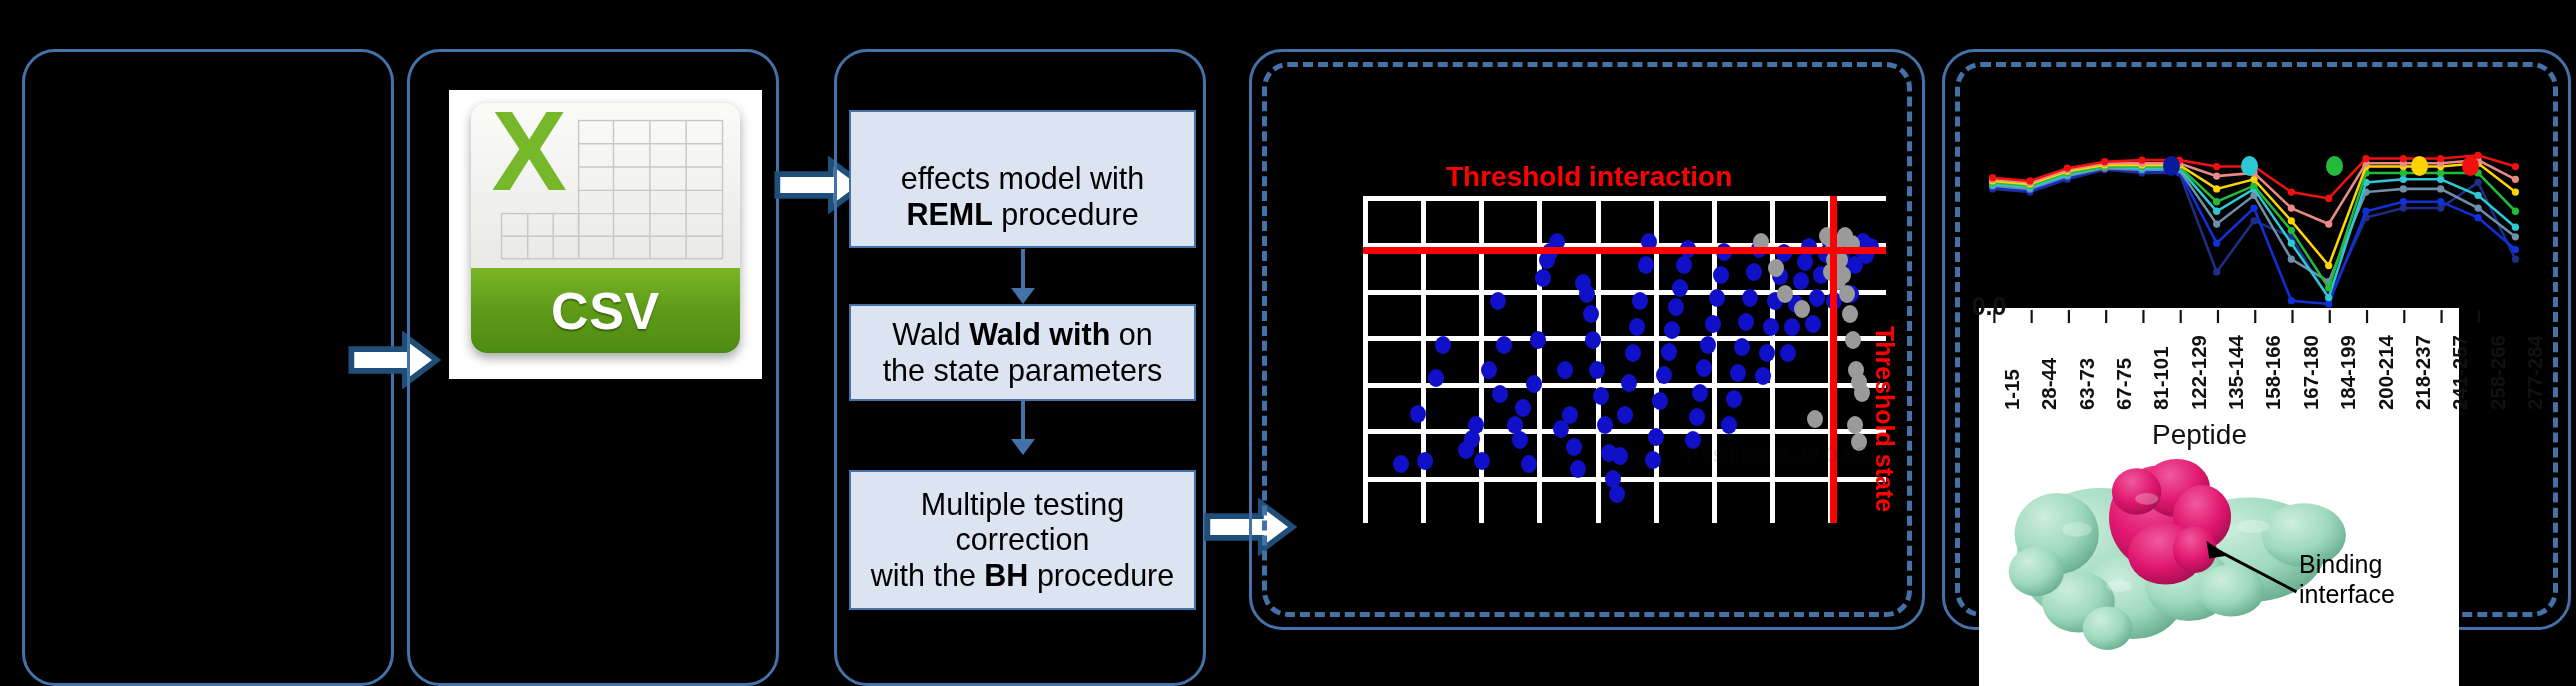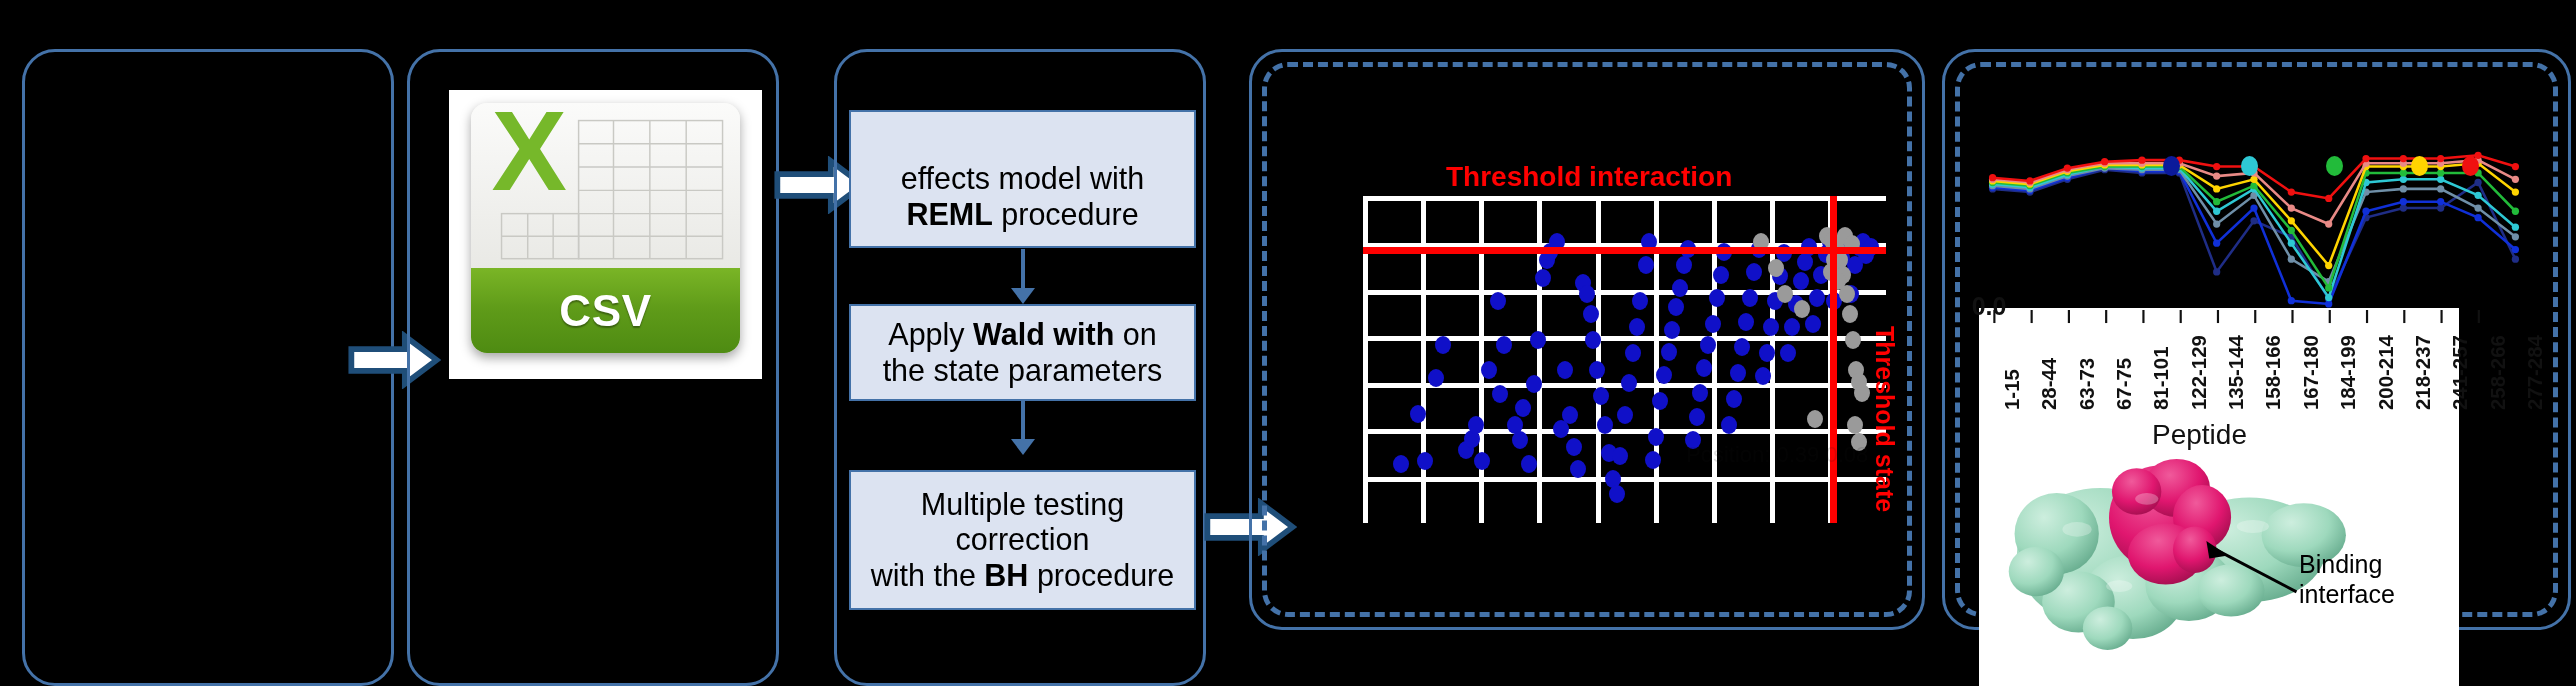--- a/index.html
+++ b/index.html
@@ -93,21 +93,21 @@
           <line x1="296" y1="24" x2="296" y2="214"></line>
           <rect x="42" y="152" width="106" height="62"></rect>
           <line x1="42" y1="183" x2="148" y2="183"></line>
           <line x1="78" y1="152" x2="78" y2="214"></line>
           <line x1="113" y1="152" x2="113" y2="214"></line>
         </g>
       </svg>
       <div class="csv-x" style="left:20.4px;top:4.4px;font-size:113px;">X</div>
     </div>
     <div class="csv-band">
-      <span style="font-size:44px;">CSV</span>
+      <span style="font-size:52px;">CSV</span>
     </div>
   </div>
 </div>
 
 <div class="blockarrow" style="left:773px;top:156px;width:94px;height:58px;">
   <svg viewBox="0 0 130 80" width="94" height="58">
     <path d="M6 25 L80 25 L80 7 L124 40 L80 73 L80 55 L6 55 Z" fill="#ffffff" stroke="#1f4e79" stroke-width="8" stroke-linejoin="miter"></path>
   </svg>
 </div>
 
@@ -119,21 +119,21 @@
     <span>effects model with</span><br>
     <b>REML</b><span> procedure</span>
   </div>
 </div>
 
 <div class="vconn" style="left:1021px;top:249px;height:47px;"></div>
 <div class="vhead" style="left:1011px;top:288px;"></div>
 
 <div class="procbox" style="left:849px;top:304px;width:347px;height:97px;font-size:30.5px;">
   <div class="txt">
-    <span>Apply </span><b>Wald with</b><span> on</span><br>
+    <span>Wald </span><b>Wald with</b><span> on</span><br>
     <span>the state parameters</span>
   </div>
 </div>
 
 <div class="vconn" style="left:1021px;top:401px;height:45px;"></div>
 <div class="vhead" style="left:1011px;top:439px;"></div>
 
 <div class="procbox" style="left:849px;top:470px;width:347px;height:140px;font-size:30.5px;">
   <div class="txt">
     <span>Multiple testing</span><br>

